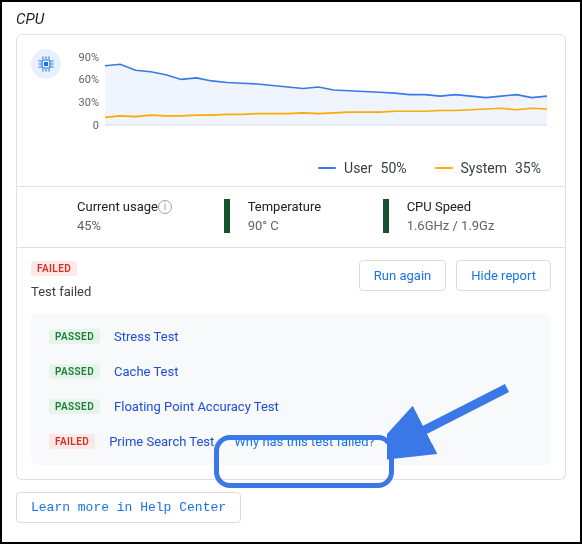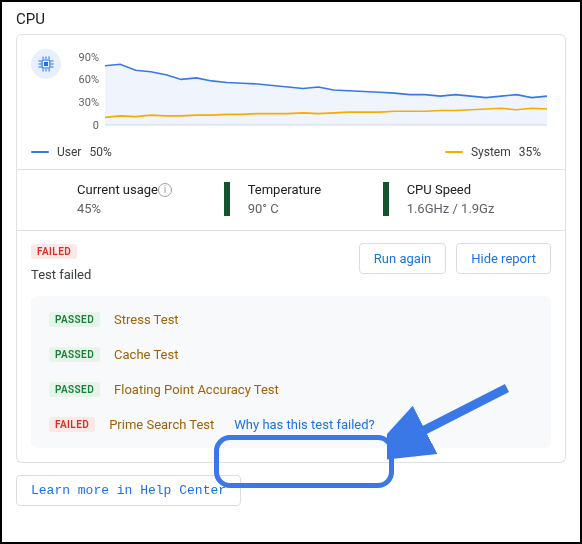--- a/index.html
+++ b/index.html
@@ -11,21 +11,21 @@
       border: 2px solid #000;
       font-size: 13px;
       color: #202124;
     }
     .header {
       display: flex;
       justify-content: space-between;
       align-items: center;
       padding: 8px 14px 6px;
     }
-    .title { font-size: 15px; font-weight: 400; }
+    .title { font-size: 15px; font-weight: 400; font-style: italic; }
     .cpu-spec {
       background: #f1f3f4;
       border-radius: 12px;
       padding: 4px 10px;
       font-size: 12px;
       color: #3c4043;
     }
     .chart-section {
       border: 1px solid #e0e0e0;
       border-radius: 6px 6px 0 0;
@@ -41,25 +41,25 @@
       background: #e8f0fe;
       display: flex; align-items: center; justify-content: center;
       margin-top: 2px;
       flex-shrink: 0;
     }
     .chart-area { flex: 1; }
     .chart-svg { width: 100%; height: 90px; }
     .axis-label { font-size: 11px; fill: #5f6368; }
     .legend {
       display: flex;
-      justify-content: space-between;
+      justify-content: flex-end;
       gap: 28px;
-      margin-top: 5px;
+      margin-top: 20px;
       padding-right: 10px;
-      font-size: 12px;
+      font-size: 14px;
       color: #3c4043;
     }
     .legend-item { display: flex; align-items: center; gap: 8px; }
     .legend-swatch-line { width: 18px; height: 2px; border-radius: 1px; }
     .stats-row {
       display: flex;
       border: 1px solid #e0e0e0;
       border-top: none;
       margin: 0 14px;
       padding: 12px 0 14px;
@@ -114,21 +114,21 @@
       border-radius: 6px;
       margin-top: 14px;
       padding: 6px 0;
     }
     .test-row {
       display: flex;
       align-items: flex-end;
       gap: 14px;
       padding: 10px 18px;
     }
-    .test-name { font-size: 13px; color: #a16207; }
+    .test-name { font-size: 13px; color: #1d4ed8; }
     .why-link { color: #1a73e8; cursor: pointer; font-size: 13px; margin-left: 6px; }
     .learn-more-row { margin: 12px 14px 0; font-family: Liberation Mono, monospace; }
     .highlight-box {
       position: absolute;
       border: 5px solid #3b78e7;
       border-radius: 16px;
       pointer-events: none;
     }
     .arrow-svg { position: absolute; pointer-events: none; }
     .page { position: relative; }

